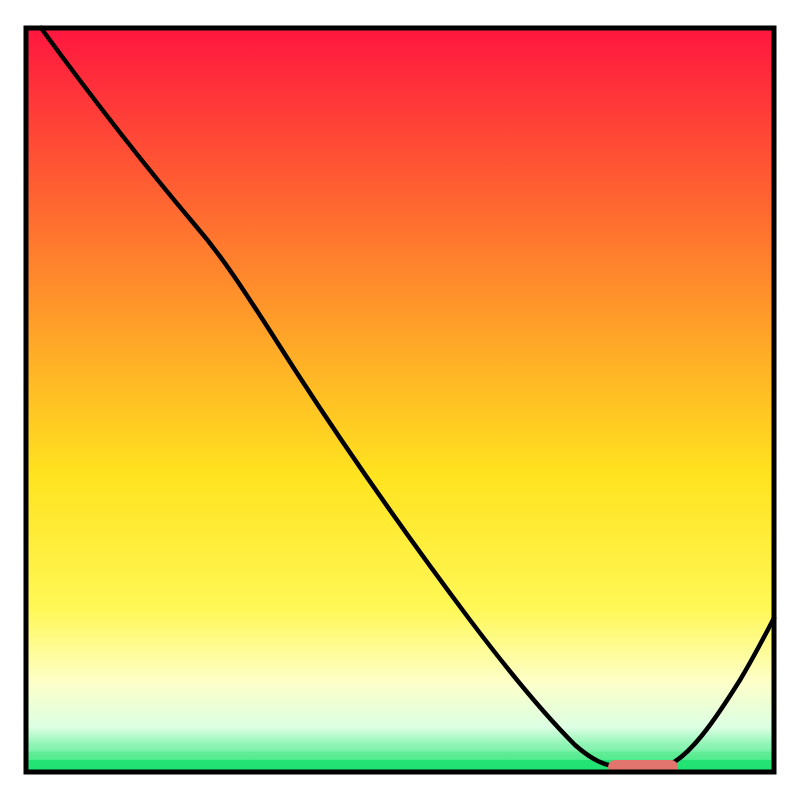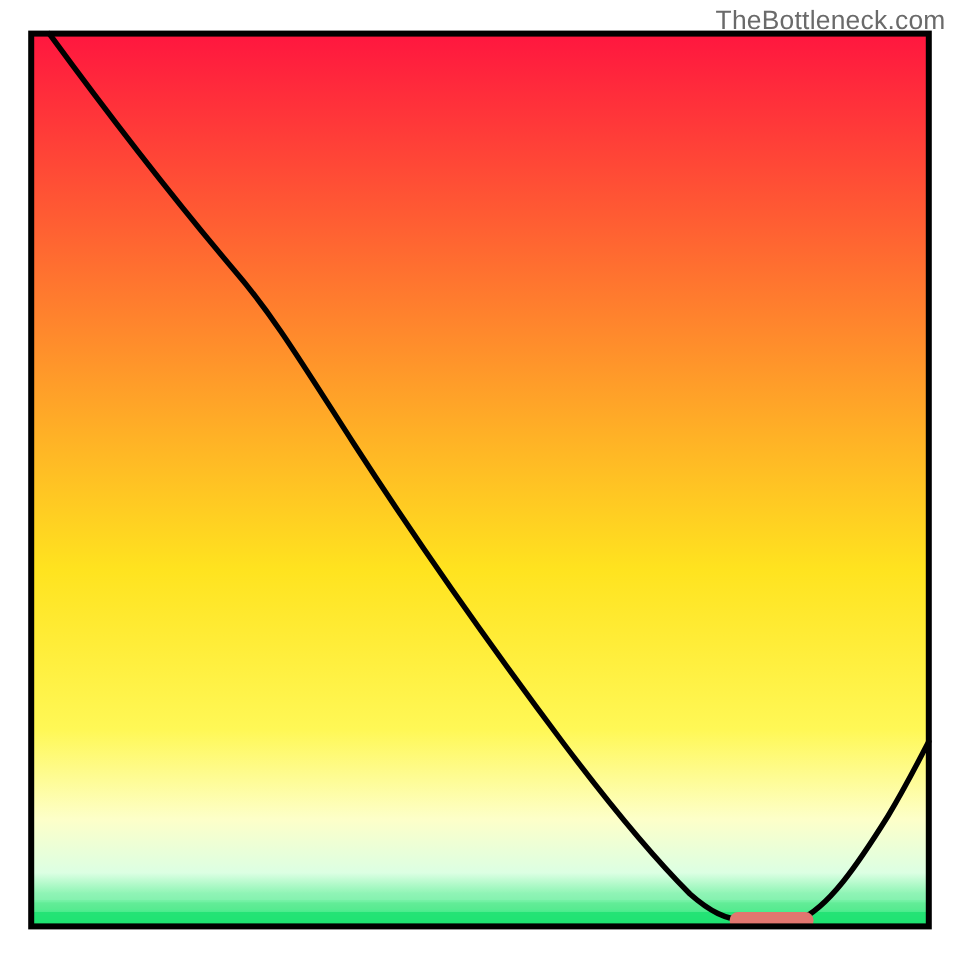--- a/index.html
+++ b/index.html
@@ -29,21 +29,20 @@
   }
   svg {
     display: block;
   }
 </style>
 </head>
 <body>
 
 <div class="stage">
 
-  <div class="watermark">TheBottleneck.com</div>
 
   <svg width="800" height="800" viewBox="0 0 800 800">
     <defs>
       <linearGradient id="bg-grad" x1="0" y1="0" x2="0" y2="1">
         <stop offset="0%" stop-color="#ff163f"></stop>
         <stop offset="20%" stop-color="#ff5a33"></stop>
         <stop offset="45%" stop-color="#ffb126"></stop>
         <stop offset="60%" stop-color="#ffe31f"></stop>
         <stop offset="78%" stop-color="#fff856"></stop>
         <stop offset="88%" stop-color="#fdffc9"></stop>

